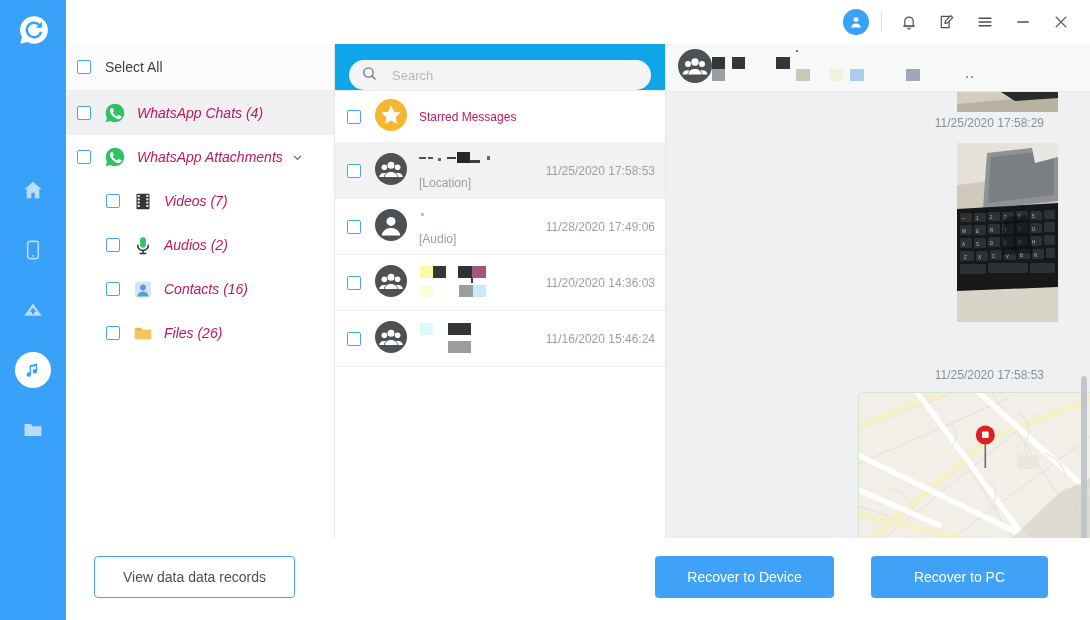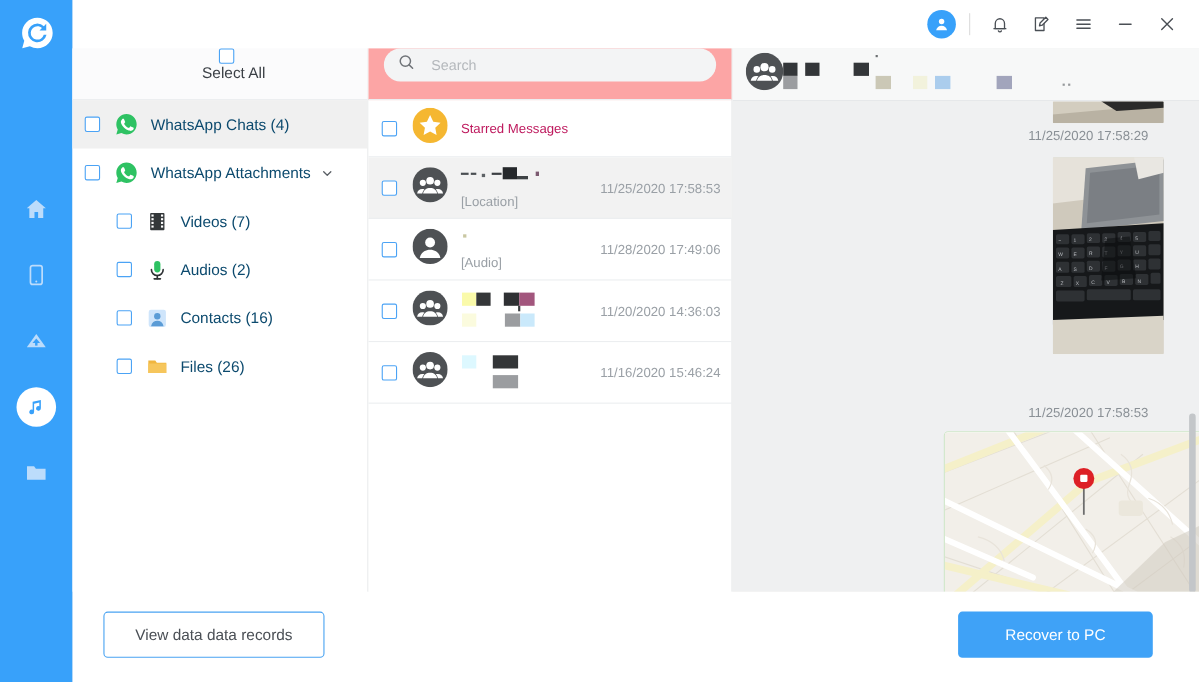--- a/index.html
+++ b/index.html
@@ -87,30 +87,29 @@
     width: 269px; height: 494px;
     background: #ffffff;
     border-right: 1px solid #e4e6e8;
   }
   .selectall-row {
     height: 47px;
     display: flex; align-items: center;
     padding-left: 11px;
     border-bottom: 1px solid #eceef0;
     background: #fbfbfc;
-    flex-direction: column;
   }
   .selectall-label {
     font-size: 14px; color: #3a3f45; margin-left: 14px;
   }
   .tree-row {
     height: 44px;
     display: flex; align-items: center;
     cursor: pointer;
-    font-size: 14px; color: #0c4a6e;
+    font-size: 14px; color: #be185d; font-style: italic;
   }
   .tree-row.lvl0 { padding-left: 11px; }
   .tree-row.lvl1 { padding-left: 40px; }
   .tree-row.selected { background: #f0f0f0; }
   .tree-ico {
     width: 22px; height: 22px; margin-left: 13px; margin-right: 11px;
     display: flex; align-items: center; justify-content: center;
     flex: none;
   }
   .tree-ico.sm { width: 20px; height: 20px; }
@@ -128,23 +127,23 @@
 
   
   .col-list {
     position: absolute; left: 269px; top: 0;
     width: 331px; height: 494px;
     background: #ffffff;
     border-right: 1px solid #e4e6e8;
   }
   .searchwrap {
     height: 47px;
-    display: flex; align-items: flex-start;
+    display: flex; align-items: flex-end;
     padding: 0 14px;
-    background: #fca5a5;
+    background: #0ea5e9;
     border-bottom: 1px solid #eceef0;
   }
   .searchbox {
     flex: 1; height: 30px;
     background: #f3f4f5;
     border-radius: 15px;
     display: flex; align-items: center;
     padding: 0 12px;
     cursor: text;
   }
@@ -732,15 +731,16 @@
         </div>
 
         <div class="scroll-track"></div>
         <div class="scroll-thumb" style="top:284px; height:163px;"></div>
       </div>
     </div>
   </div>
 
   <div class="footer">
     <button class="btn-outline" id="btn-view-other">View data data records</button>
+    <button class="btn-fill" id="btn-recover-device">Recover to Device</button>
     <button class="btn-fill" id="btn-recover-pc">Recover to PC</button>
   </div>
 </div>
 
 </body></html>

